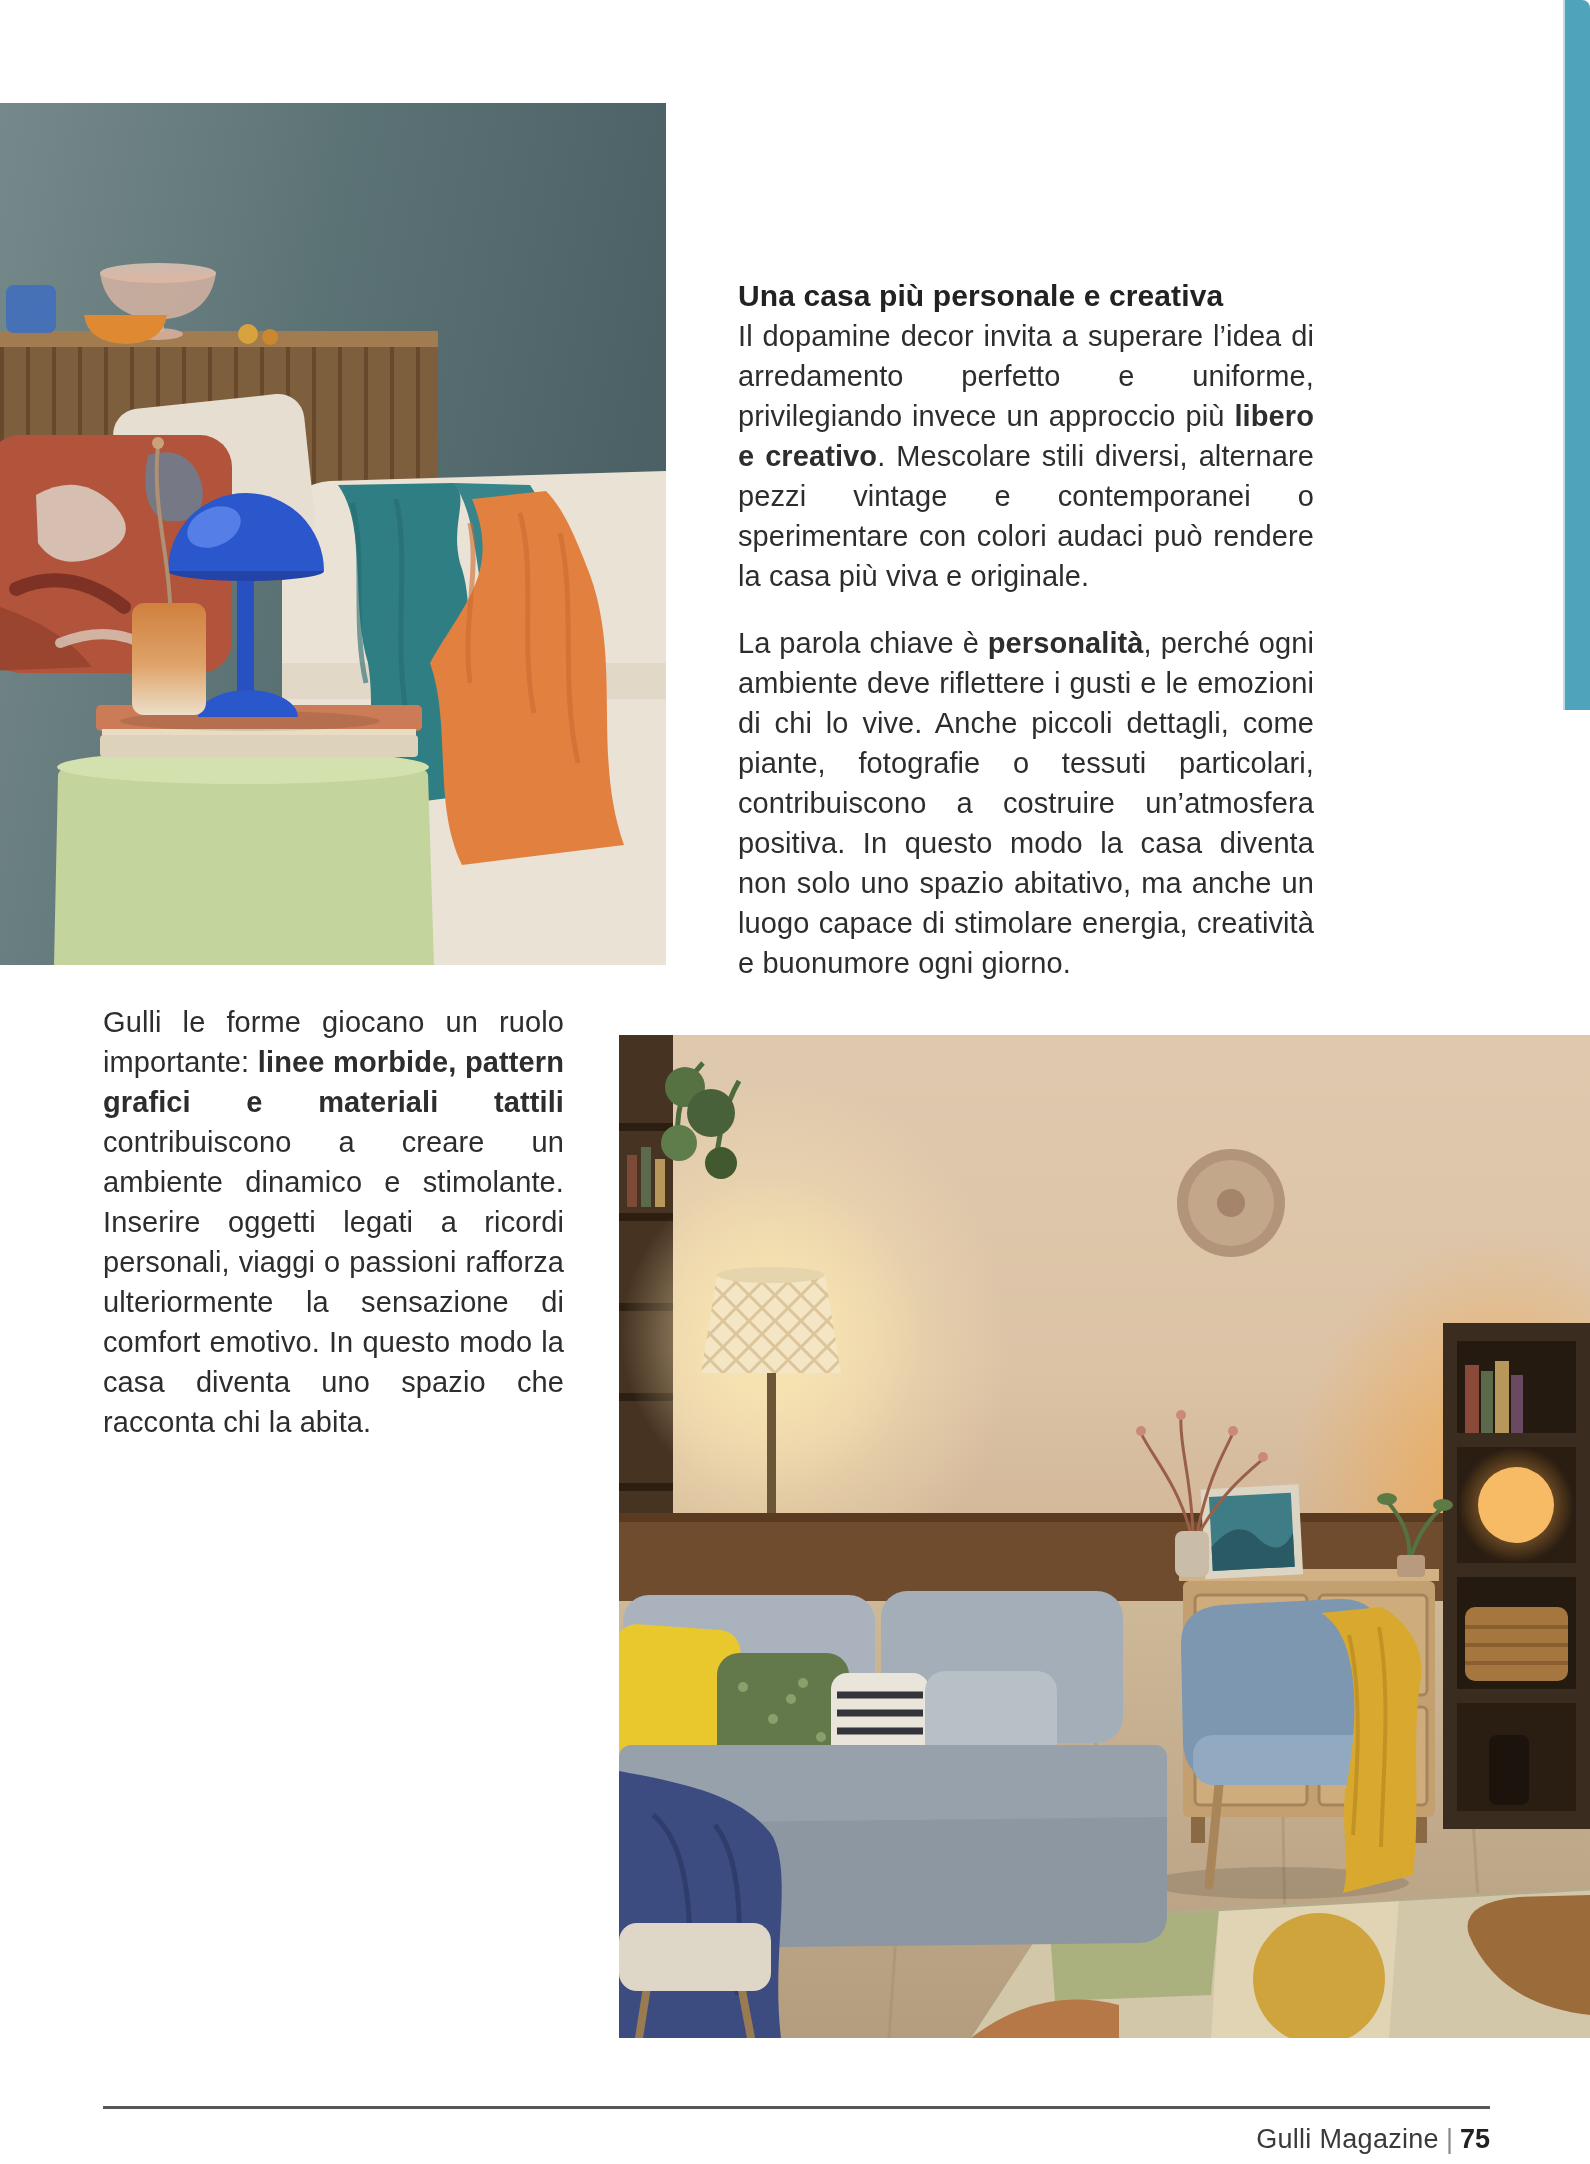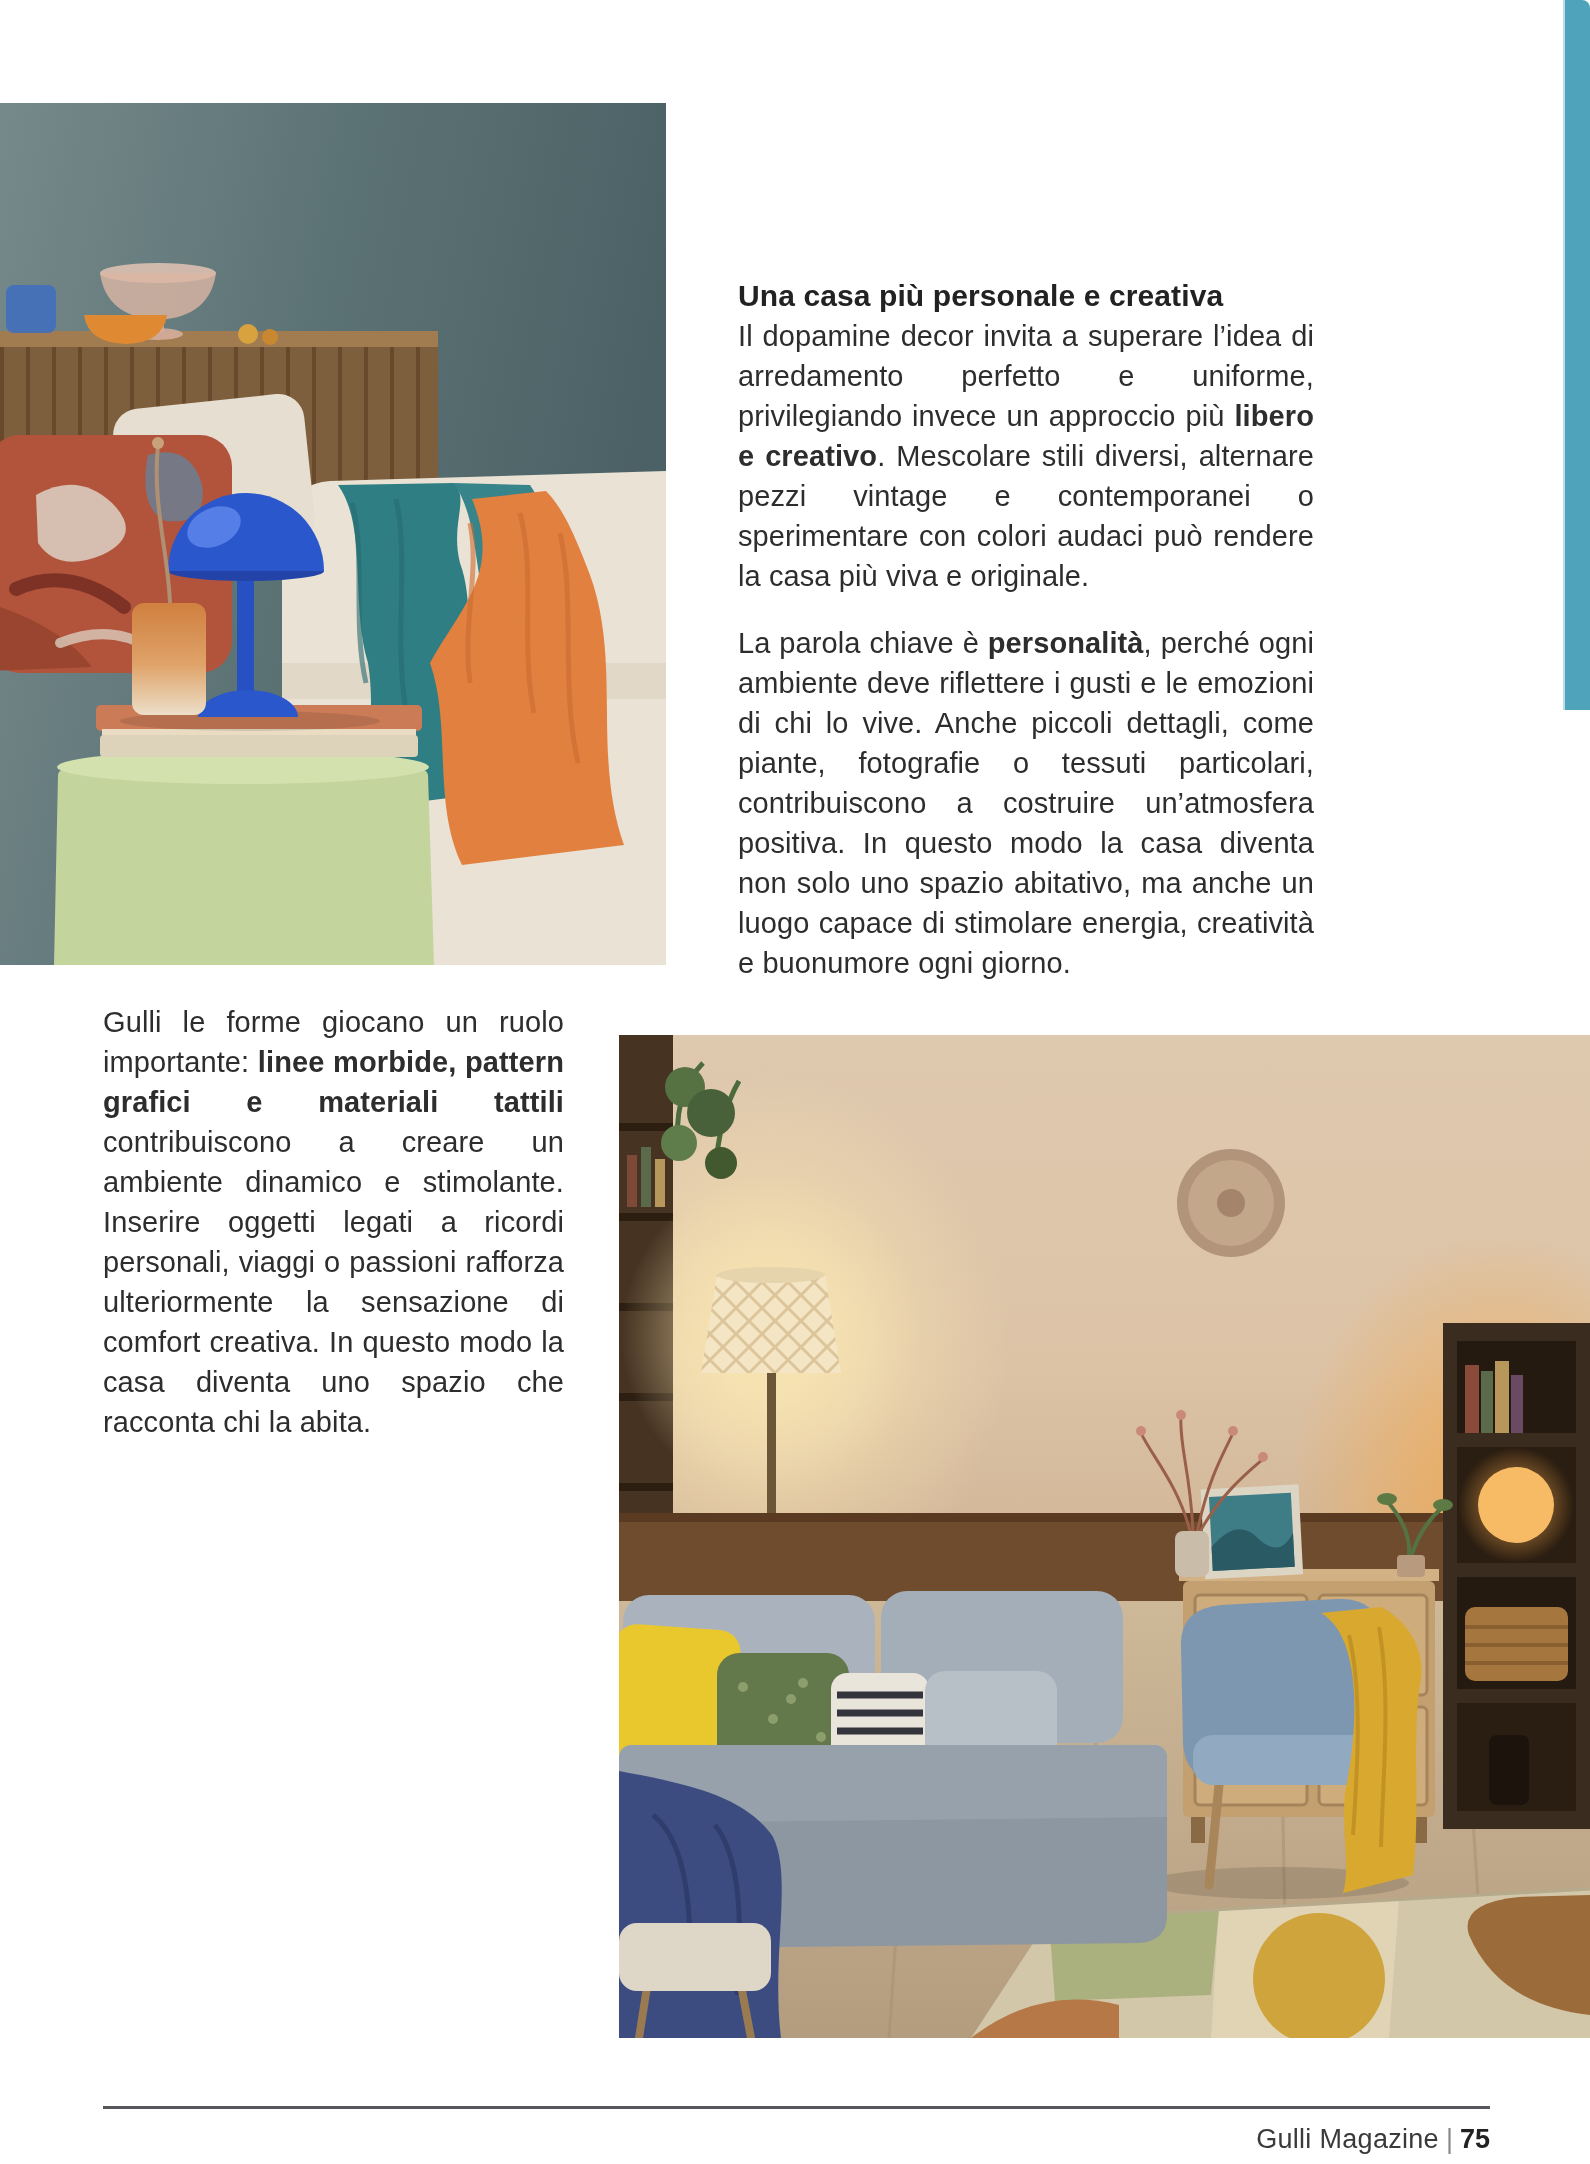--- a/index.html
+++ b/index.html
@@ -120,21 +120,21 @@
 
   <div class="accent-bar"></div>
 
   <section class="col col-right">
     <h3>Una casa più personale e creativa</h3>
     <p><span>Il dopamine decor invita a superare l’idea di arredamento perfetto e uniforme, privilegiando invece un approccio più </span><b>libero e creativo</b><span>. Mescolare stili diversi, alternare pezzi vintage e contemporanei o sperimentare con colori audaci può rendere la casa più viva e originale.</span></p>
     <p><span>La parola chiave è </span><b>personalità</b><span>, perché ogni ambiente deve riflettere i gusti e le emozioni di chi lo vive. Anche piccoli dettagli, come piante, fotografie o tessuti particolari, contribuiscono a costruire un’atmosfera positiva. In questo modo la casa diventa non solo uno spazio abitativo, ma anche un luogo capace di stimolare energia, creatività e buonumore ogni giorno.</span></p>
   </section>
 
   <section class="col col-left">
-    <p><span>Gulli le forme giocano un ruolo importante: </span><b>linee morbide, pattern grafici e materiali tattili</b><span> contribuiscono a creare un ambiente dinamico e stimolante. Inserire oggetti legati a ricordi personali, viaggi o passioni rafforza ulteriormente la sensazione di comfort creativa. In questo modo la casa diventa uno spazio che racconta chi la abita.</span></p>
+    <p><span>Gulli le forme giocano un ruolo importante: </span><b>linee morbide, pattern grafici e materiali tattili</b><span> contribuiscono a creare un ambiente dinamico e stimolante. Inserire oggetti legati a ricordi personali, viaggi o passioni rafforza ulteriormente la sensazione di comfort emotivo. In questo modo la casa diventa uno spazio che racconta chi la abita.</span></p>
   </section>
 
   <figure class="photo-bottom" style="margin:0">
     <svg viewBox="0 0 971 1003" preserveAspectRatio="none">
       <defs>
         <linearGradient id="bpwall" x1="0" y1="0" x2="0" y2="1">
           <stop offset="0" stop-color="#dfc9ae"></stop>
             <stop offset="0.6" stop-color="#dcc3a6"></stop>
             <stop offset="1" stop-color="#cfb394"></stop>
         </linearGradient>

